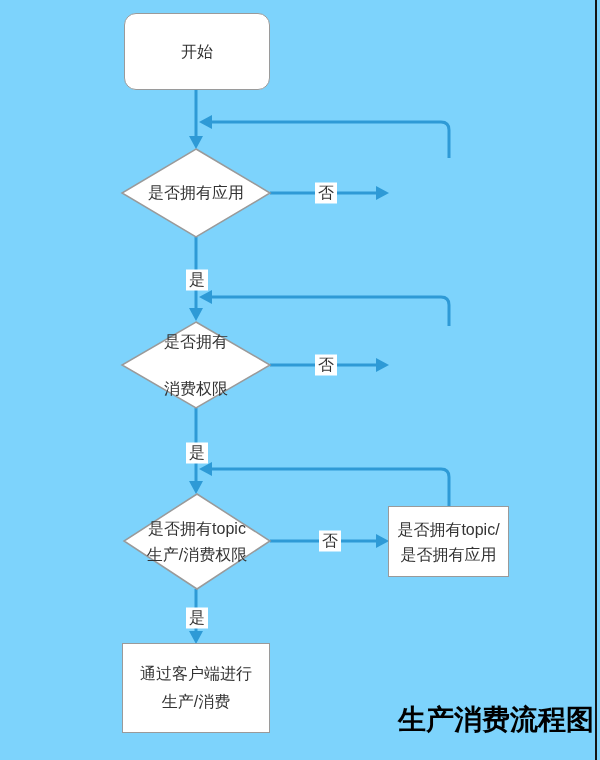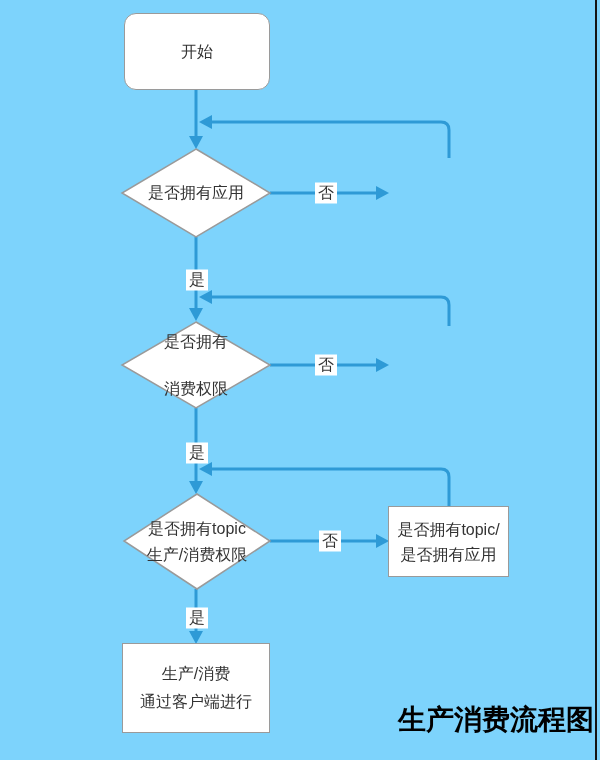--- a/index.html
+++ b/index.html
@@ -93,22 +93,22 @@
     <span>是否拥有topic</span>
     <span>生产/消费权限</span>
   </div>
 
   <div class="node" style="left:388px;top:506px;width:121px;height:71px;line-height:25px;">
     <span>是否拥有topic/</span>
     <span>是否拥有应用</span>
   </div>
 
   <div class="node" style="left:122px;top:643px;width:148px;height:90px;line-height:28px;">
+    <span>通过客户端进行</span>
     <span>生产/消费</span>
-    <span>通过客户端进行</span>
   </div>
 
   <div class="edge-label" style="left:197px;top:280px;">是</div>
   <div class="edge-label" style="left:197px;top:453px;">是</div>
   <div class="edge-label" style="left:197px;top:618px;">是</div>
   <div class="edge-label" style="left:326px;top:193px;">否</div>
   <div class="edge-label" style="left:326px;top:365px;">否</div>
   <div class="edge-label" style="left:330px;top:541px;">否</div>
 
   <div class="chart-title">生产消费流程图</div>

